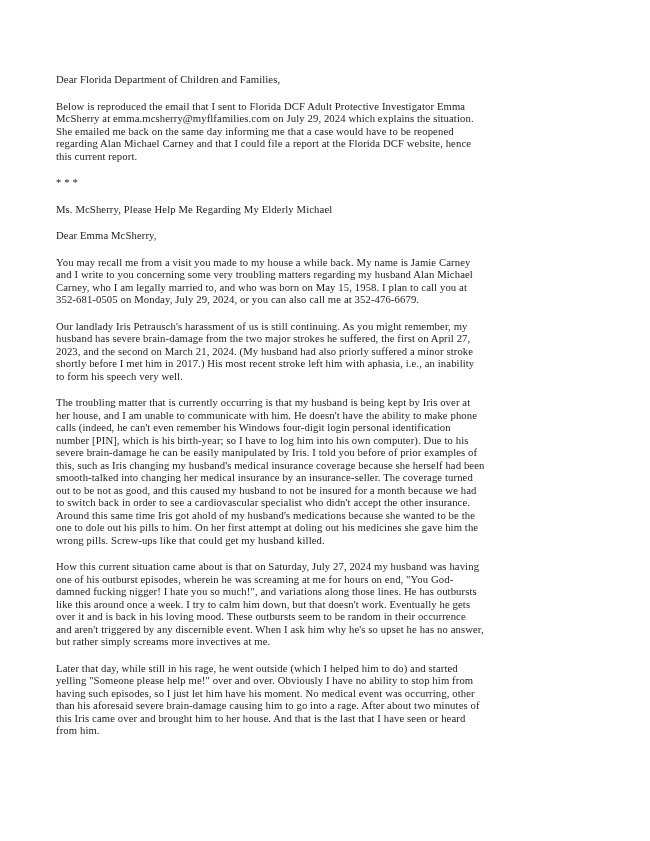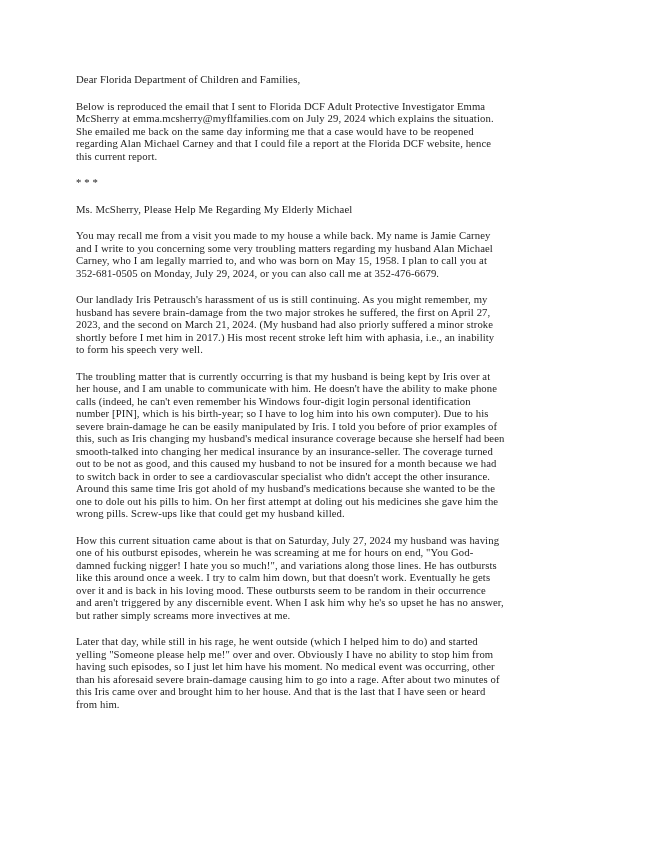--- a/index.html
+++ b/index.html
@@ -6,21 +6,21 @@
     margin: 0;
     padding: 0;
     background: #ffffff;
   }
   .page {
     position: relative;
     width: 650px;
     height: 841px;
     background: #ffffff;
     box-sizing: border-box;
-    padding: 73px 60px 0 76px;
+    padding: 73px 60px 0 56px;
     overflow: hidden;
     font-family: "Liberation Serif", "DejaVu Serif", serif;
   }
   .block {
     width: 514px;
     margin: 0 0 14px 0;
     font-size: 10.7px;
     line-height: 12.5px;
     color: #1c1c1c;
     white-space: pre-line;
@@ -35,20 +35,21 @@
 
 <div class="page">
   <p class="block">Dear Florida Department of Children and Families,</p>
   <p class="block">Below is reproduced the email that I sent to Florida DCF Adult Protective Investigator Emma
 McSherry at emma.mcsherry@myflfamilies.com on July 29, 2024 which explains the situation.
 She emailed me back on the same day informing me that a case would have to be reopened
 regarding Alan Michael Carney and that I could file a report at the Florida DCF website, hence
 this current report.</p>
   <p class="block">* * *</p>
   <p class="block">Ms. McSherry, Please Help Me Regarding My Elderly Michael</p>
+  <p class="block extra-gap">Dear Emma McSherry,</p>
   <p class="block">You may recall me from a visit you made to my house a while back. My name is Jamie Carney
 and I write to you concerning some very troubling matters regarding my husband Alan Michael
 Carney, who I am legally married to, and who was born on May 15, 1958. I plan to call you at
 352-681-0505 on Monday, July 29, 2024, or you can also call me at 352-476-6679.</p>
   <p class="block">Our landlady Iris Petrausch's harassment of us is still continuing. As you might remember, my
 husband has severe brain-damage from the two major strokes he suffered, the first on April 27,
 2023, and the second on March 21, 2024. (My husband had also priorly suffered a minor stroke
 shortly before I met him in 2017.) His most recent stroke left him with aphasia, i.e., an inability
 to form his speech very well.</p>
   <p class="block">The troubling matter that is currently occurring is that my husband is being kept by Iris over at

